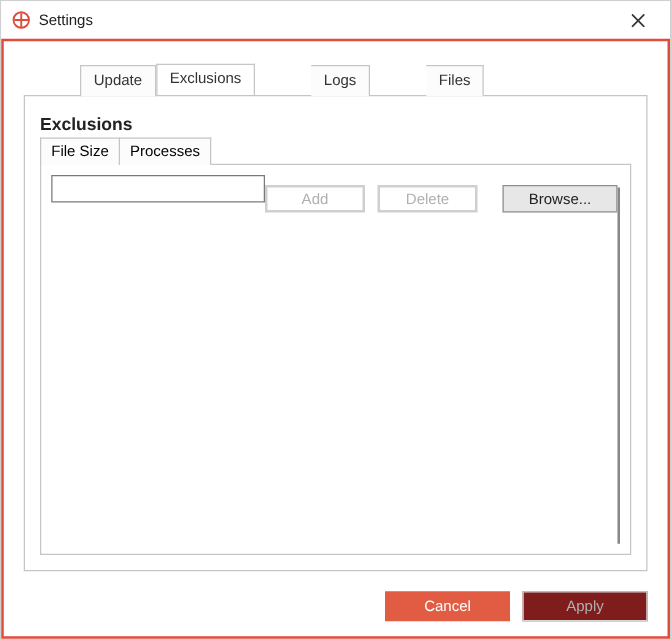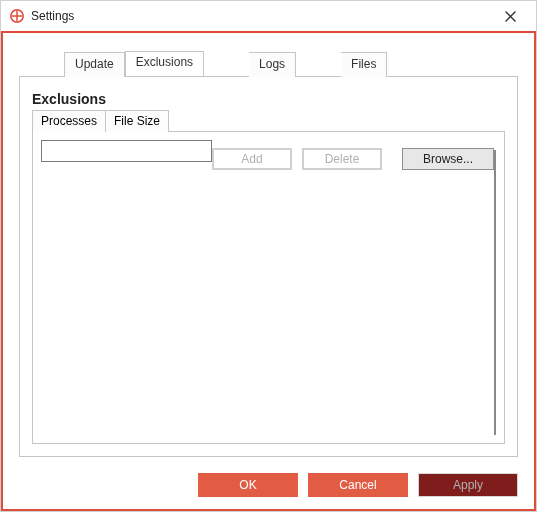--- a/index.html
+++ b/index.html
@@ -227,36 +227,35 @@
       <div class="tab">Update</div>
       <div class="tab active">Exclusions</div>
       <div class="tab">Logs</div>
       <div class="tab">Files</div>
     </div>
 
     <div class="panel-outer">
       <div class="panel-heading">Exclusions</div>
 
       <div class="subtabs">
+        <div class="tab">File Size</div>
         <div class="tab">Processes</div>
-        <div class="tab">File Size</div>
       </div>
 
       <div class="subpanel">
         <input class="path-input" type="text" value="" style="">
         <div class="btn-row">
           <div class="btn disabled">Add</div>
           <div class="btn disabled">Delete</div>
           <div class="spacer"></div>
           <div class="btn normal">Browse...</div>
         </div>
         <div class="listbox"></div>
       </div>
     </div>
 
     <div class="footer">
-      <div class="fbtn primary">OK</div>
       <div class="fbtn primary">Cancel</div>
       <div class="fbtn disabled">Apply</div>
     </div>
 
   </div>
 </div>
 
 </body></html>

